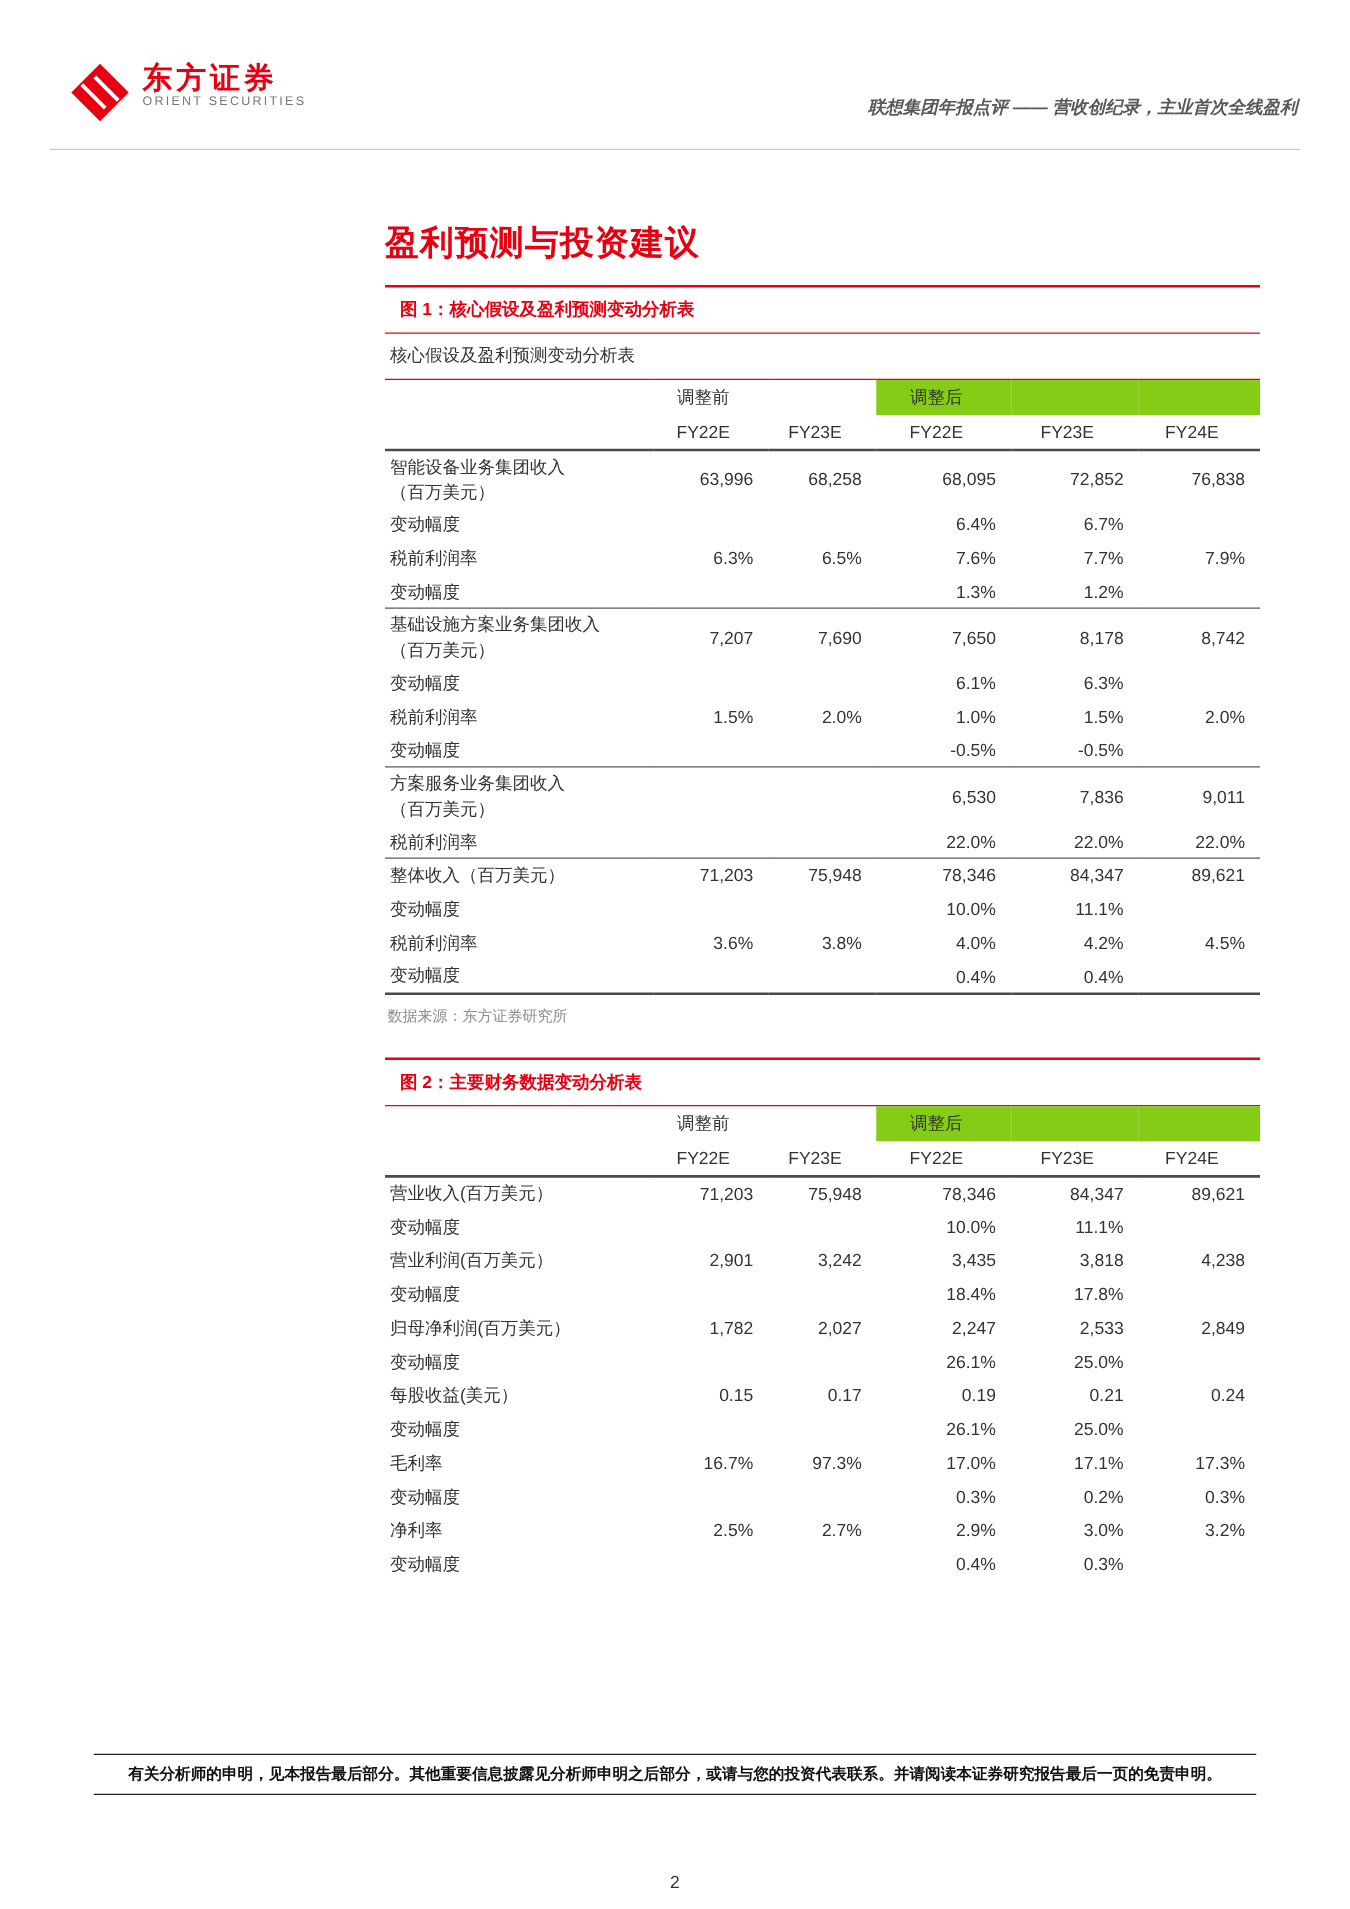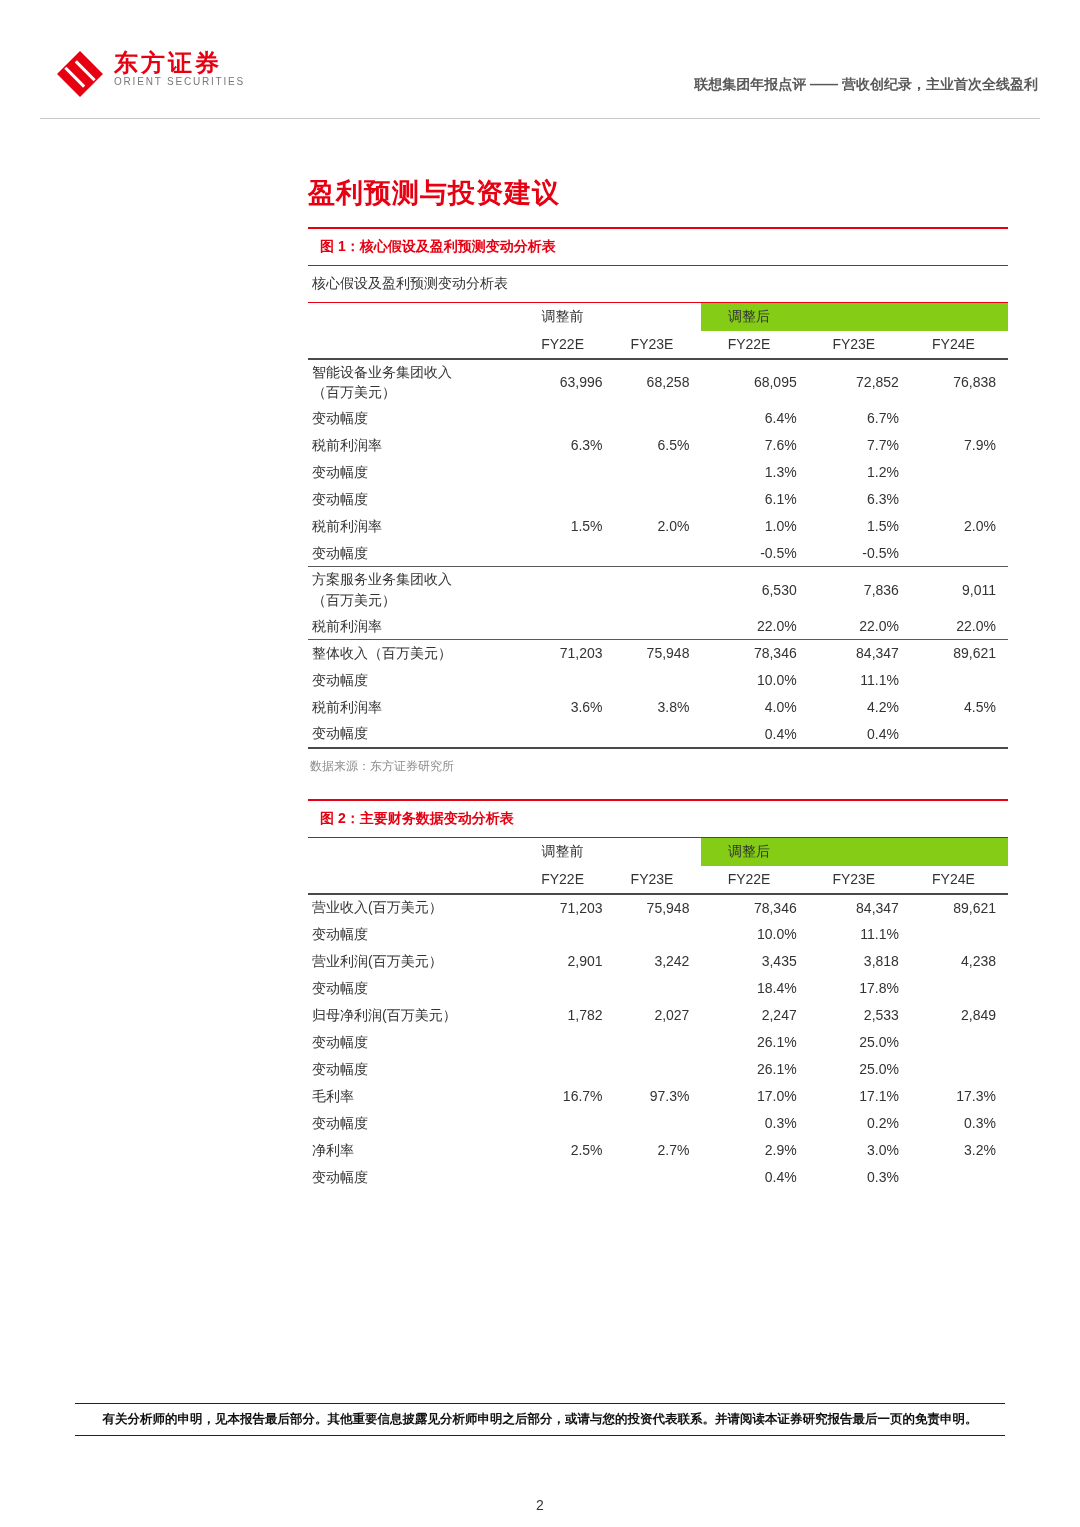--- a/index.html
+++ b/index.html
@@ -5,21 +5,21 @@
   * { margin:0; padding:0; box-sizing:border-box; }
   html,body { background:#ffffff; }
   body { font-family:"Liberation Sans","DejaVu Sans",sans-serif; color:#333; }
   .page { position:relative; width:1080px; height:1527px; margin:0 auto; background:#fff; overflow:hidden; }
 
   
   .hdr { display:flex; justify-content:space-between; align-items:flex-end; padding:50px 42px 0 56px; }
   .brand { display:flex; gap:10px; }
   .brand-txt .cn { font-size:24px; font-weight:bold; color:#e60012; letter-spacing:3px; line-height:1.1; }
   .brand-txt .en { font-size:10px; color:#777; letter-spacing:1.8px; margin-top:0; }
-  .hdr-right { font-size:14px; color:#595959; font-weight:bold; padding-bottom:8px; }
+  .hdr-right { font-size:14px; color:#595959; font-weight:bold; padding-bottom:8px;font-style:italic; }
   .hdr-rule { border:none; border-top:1px solid #c9c9c9; margin:16px 40px 0 40px; }
 
   
   .main { margin:0 72px 0 308px; width:700px; }
   h1.sec-title { margin-top:56px; font-size:27px; color:#e60012; font-weight:bold; letter-spacing:1px; }
   .para { margin-top:20px; font-size:15px; line-height:29px; color:#404040; text-align:justify; }
 
   
   .figcap { border-top:2px solid #e60012; border-bottom:1px solid #e60012; padding:9px 4px 9px 12px;
             color:#e60012; font-size:14px; font-weight:bold; }
@@ -134,20 +134,29 @@
             <td>7.9%</td>
           </tr>
           <tr>
             <th class="lbl">变动幅度</th>
             <td></td>
             <td></td>
             <td>1.3%</td>
             <td>1.2%</td>
             <td></td>
           </tr>
+          <tr class="sep two">
+            <th class="lbl b">基础设施方案业务集团收入
+（百万美元）</th>
+            <td>7,207</td>
+            <td>7,690</td>
+            <td>7,650</td>
+            <td>8,178</td>
+            <td>8,742</td>
+          </tr>
           <tr>
             <th class="lbl">变动幅度</th>
             <td></td>
             <td></td>
             <td>6.1%</td>
             <td>6.3%</td>
             <td></td>
           </tr>
           <tr>
             <th class="lbl b">税前利润率</th>
@@ -289,20 +298,28 @@
           </tr>
           <tr>
             <th class="lbl">变动幅度</th>
             <td></td>
             <td></td>
             <td>26.1%</td>
             <td>25.0%</td>
             <td></td>
           </tr>
           <tr>
+            <th class="lbl b">每股收益(美元）</th>
+            <td>0.15</td>
+            <td>0.17</td>
+            <td>0.19</td>
+            <td>0.21</td>
+            <td>0.24</td>
+          </tr>
+          <tr>
             <th class="lbl">变动幅度</th>
             <td></td>
             <td></td>
             <td>26.1%</td>
             <td>25.0%</td>
             <td></td>
           </tr>
           <tr>
             <th class="lbl b">毛利率</th>
             <td>16.7%</td>

